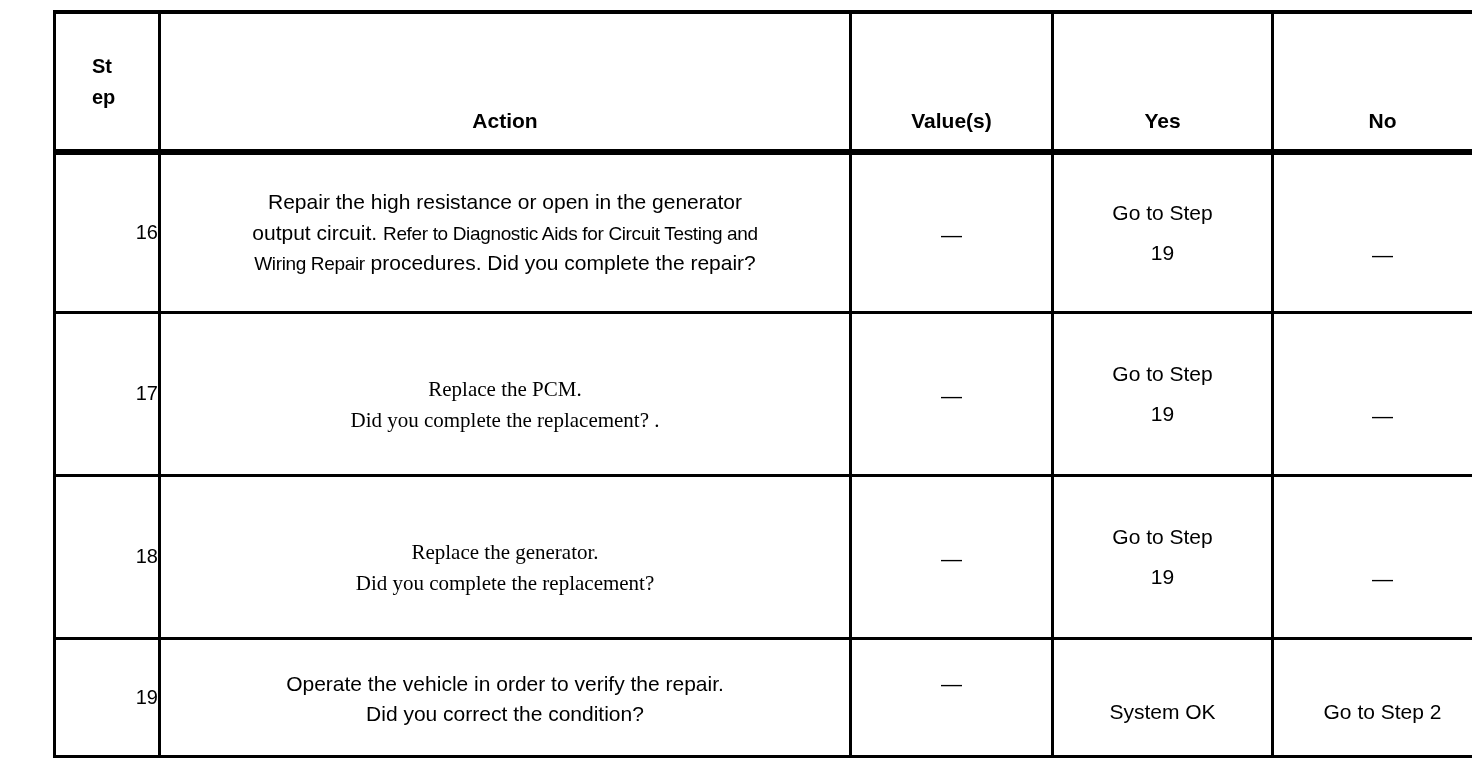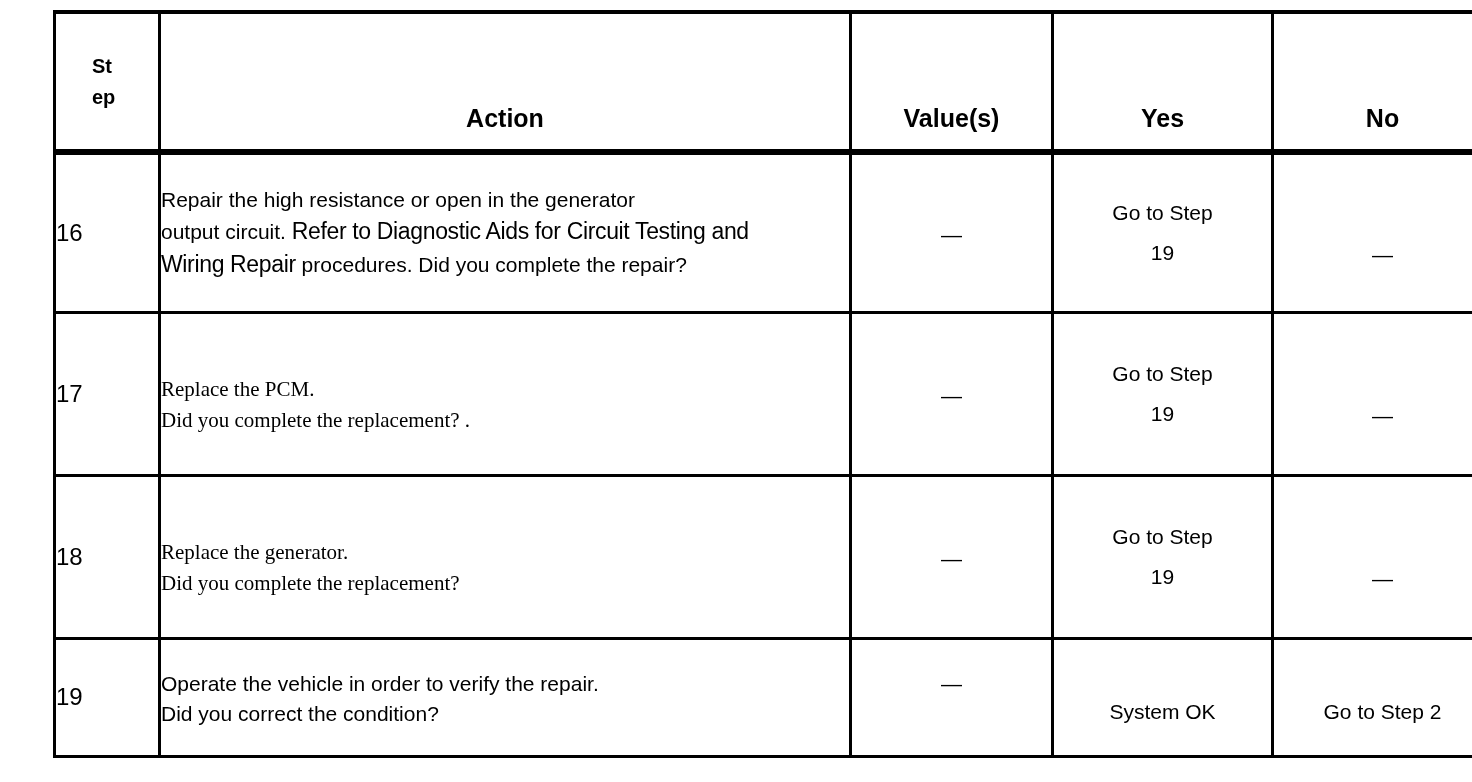--- a/index.html
+++ b/index.html
@@ -49,21 +49,21 @@
   col.c-val   { width: 202px; }
   col.c-yes   { width: 220px; }
   col.c-no    { width: 220px; }
 
   
   .hdr-row th {
     border-bottom: 6px solid #000000;
     border-top: 4px solid #000000;
     height: 140px;
     font-weight: bold;
-    font-size: 25px;
+    font-size: 21px;
     text-align: center;
     vertical-align: bottom;
     padding-bottom: 16px;
   }
   .hdr-row th.h-step {
     vertical-align: middle;
     padding-bottom: 0;
     line-height: 1.55;
     font-size: 20px;
   }
@@ -75,39 +75,39 @@
     word-break: break-all;
   }
 
   
   .r-16 td { height: 160px; }
   .r-17 td { height: 163px; }
   .r-18 td { height: 163px; }
   .r-19 td { height: 118px; }
 
   .cell-step {
-    text-align: left;
-    font-size: 24px;
+    text-align: right;
+    font-size: 20px;
     vertical-align: middle;
   }
 
   .cell-action {
     vertical-align: top;
     padding: 18px 8px 0 18px;
     font-size: 21px;
     line-height: 1.44;
-    text-align: left;
+    text-align: center;
   }
   .r-17 .cell-action,
   .r-18 .cell-action { padding-top: 22px; font-family: Liberation Serif, serif; }
   .r-19 .cell-action { padding-top: 4px; }
 
   
   .ref {
-    font-size: 23px;
+    font-size: 19px;
     letter-spacing: -0.35px;
   }
 
   .cell-value {
     text-align: center;
     font-size: 21px;
     vertical-align: middle;
   }
   .r-16 .cell-value,
   .r-17 .cell-value,

